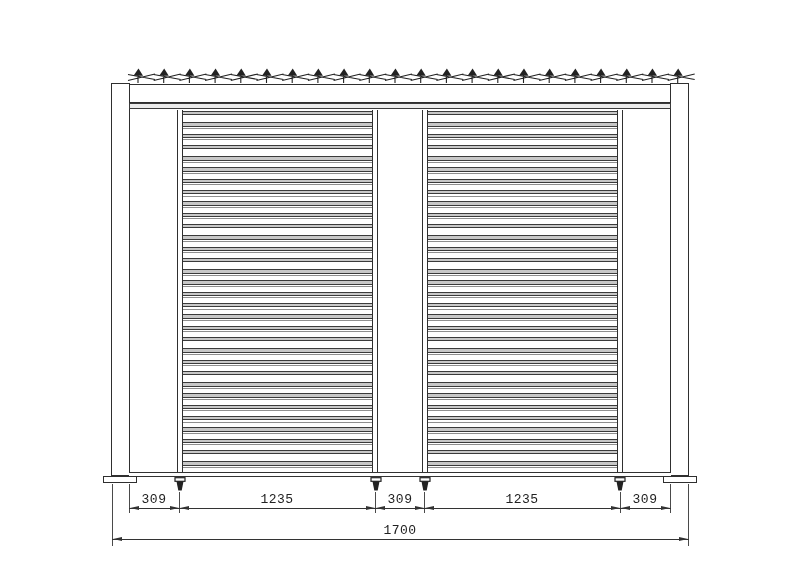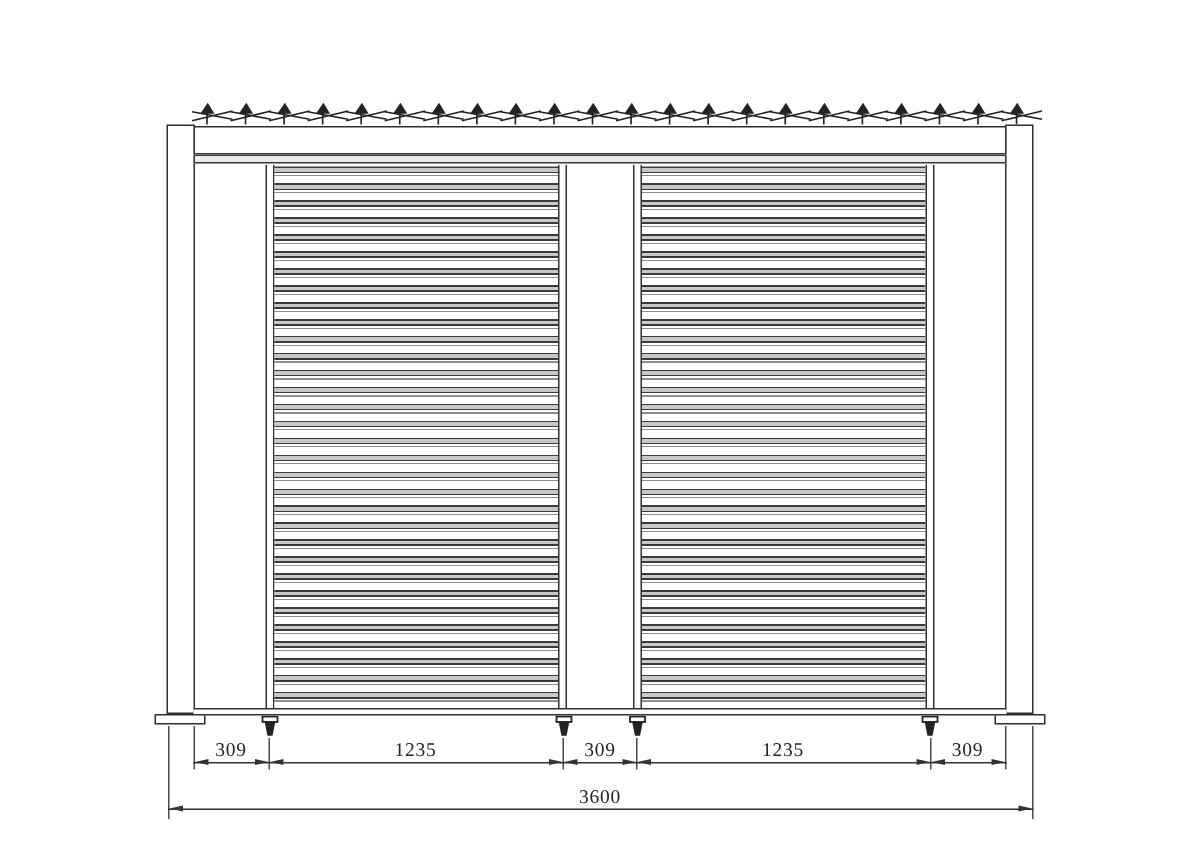--- a/index.html
+++ b/index.html
@@ -3,21 +3,21 @@
 <meta charset="utf-8">
 <style>
   :root{
     --line:#2f2f2f;
     --thin:#4a4a4a;
     --bg:#ffffff;
   }
   html,body{margin:0;padding:0;background:#fff;}
   .canvas{
     position:relative;width:800px;height:565px;background:var(--bg);
-    font-family:Liberation Serif, serif;overflow:hidden;
+    font-family:Liberation Mono, monospace;overflow:hidden;
   }
   .abs{position:absolute;box-sizing:border-box;}
   
   .post{border:1.6px solid var(--line);background:#fff;}
   .beam{border:1.6px solid var(--line);background:#fff;}
   .rail{border:1px solid #3b3b3b;background:#ececec;}
   .bottom-rail{border-top:1.2px solid #333;border-bottom:1.2px solid #333;background:#fff;}
   .plate{border:1.4px solid var(--line);background:#fff;}
   .stile{border-left:1.2px solid var(--line);border-right:1.2px solid var(--line);background:#fff;}
   .louvers{
@@ -155,17 +155,17 @@
   <div class="abs arr arr-l" style="left:180px;top:505.5px;"></div>
   <div class="abs arr arr-r" style="left:366px;top:505.5px;"></div>
   <div class="abs arr arr-l" style="left:376px;top:505.5px;"></div>
   <div class="abs arr arr-r" style="left:415px;top:505.5px;"></div>
   <div class="abs arr arr-l" style="left:425px;top:505.5px;"></div>
   <div class="abs arr arr-r" style="left:611px;top:505.5px;"></div>
   <div class="abs arr arr-l" style="left:621px;top:505.5px;"></div>
   <div class="abs arr arr-r" style="left:661px;top:505.5px;"></div>
 
   <div class="abs dimline" style="left:112px;top:539px;width:577px;"></div>
-  <div class="abs dimtext" style="left:360px;top:524px;width:80px;">3600</div>
+  <div class="abs dimtext" style="left:360px;top:524px;width:80px;">1700</div>
   <div class="abs arr arr-l" style="left:113px;top:536.5px;"></div>
   <div class="abs arr arr-r" style="left:679px;top:536.5px;"></div>
 
 </div>
 
 </body></html>

